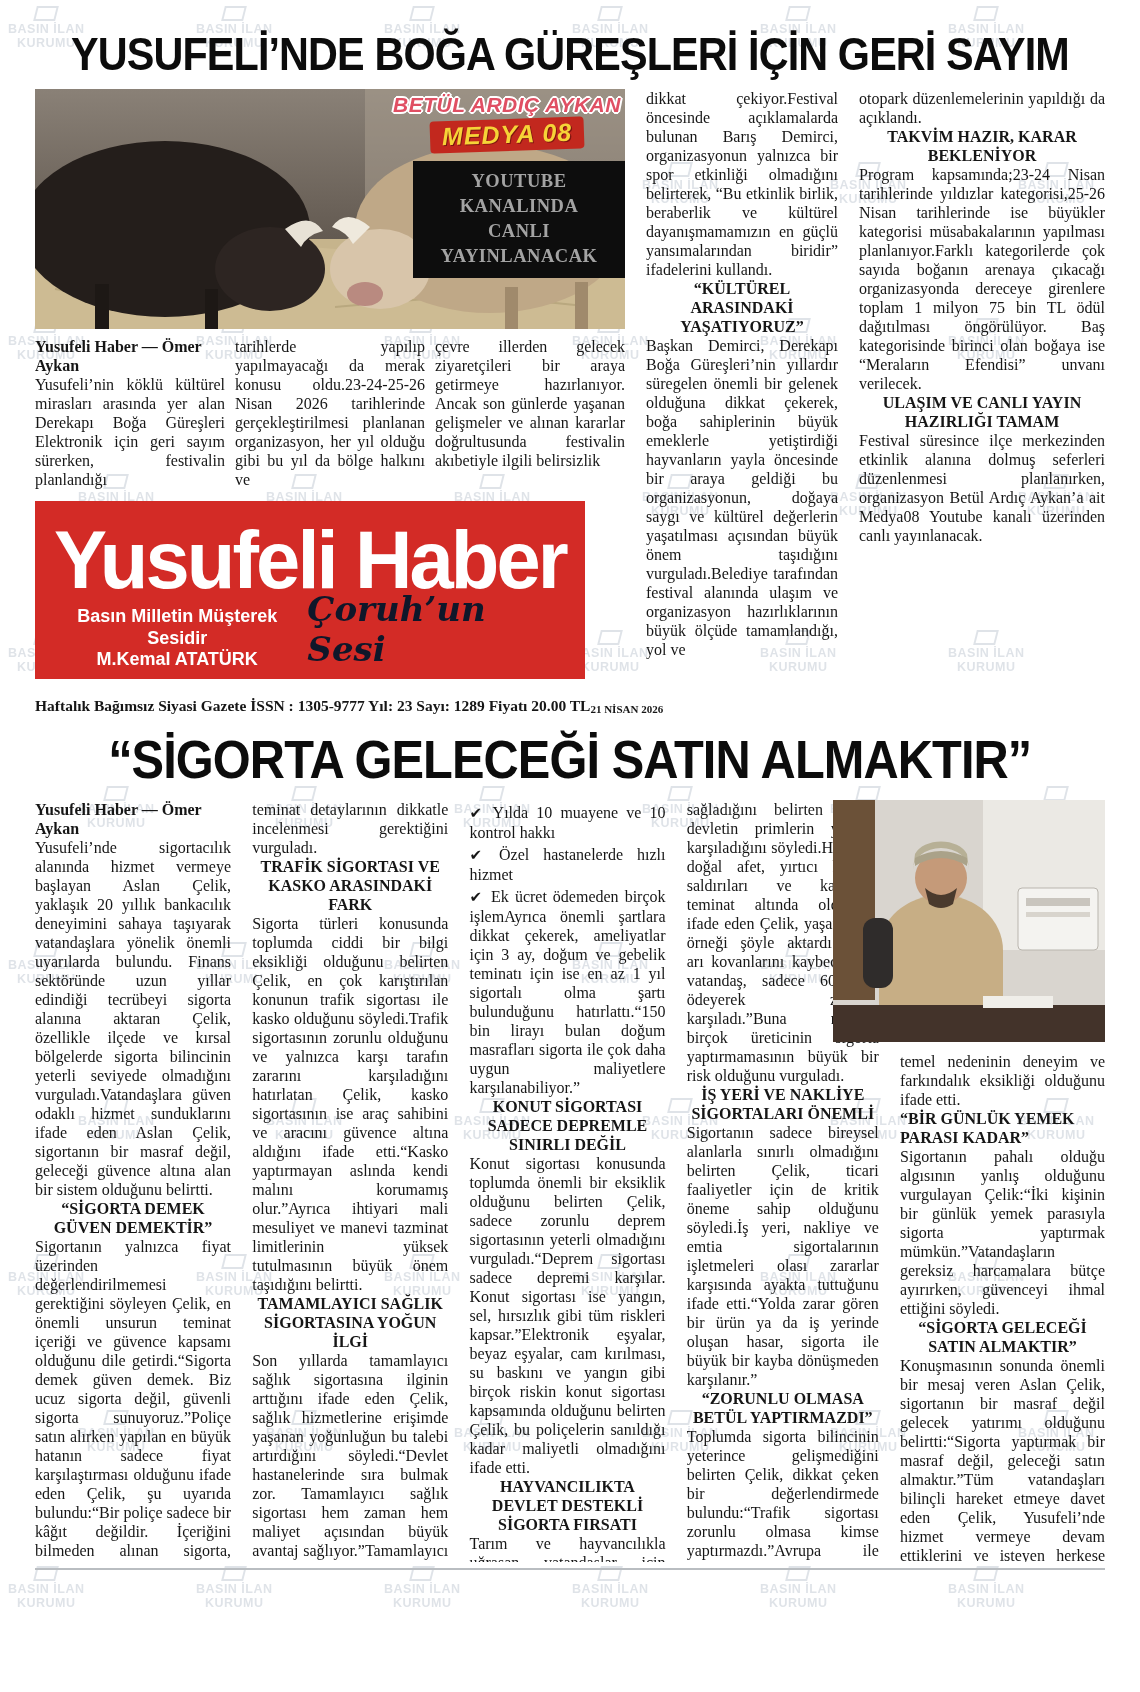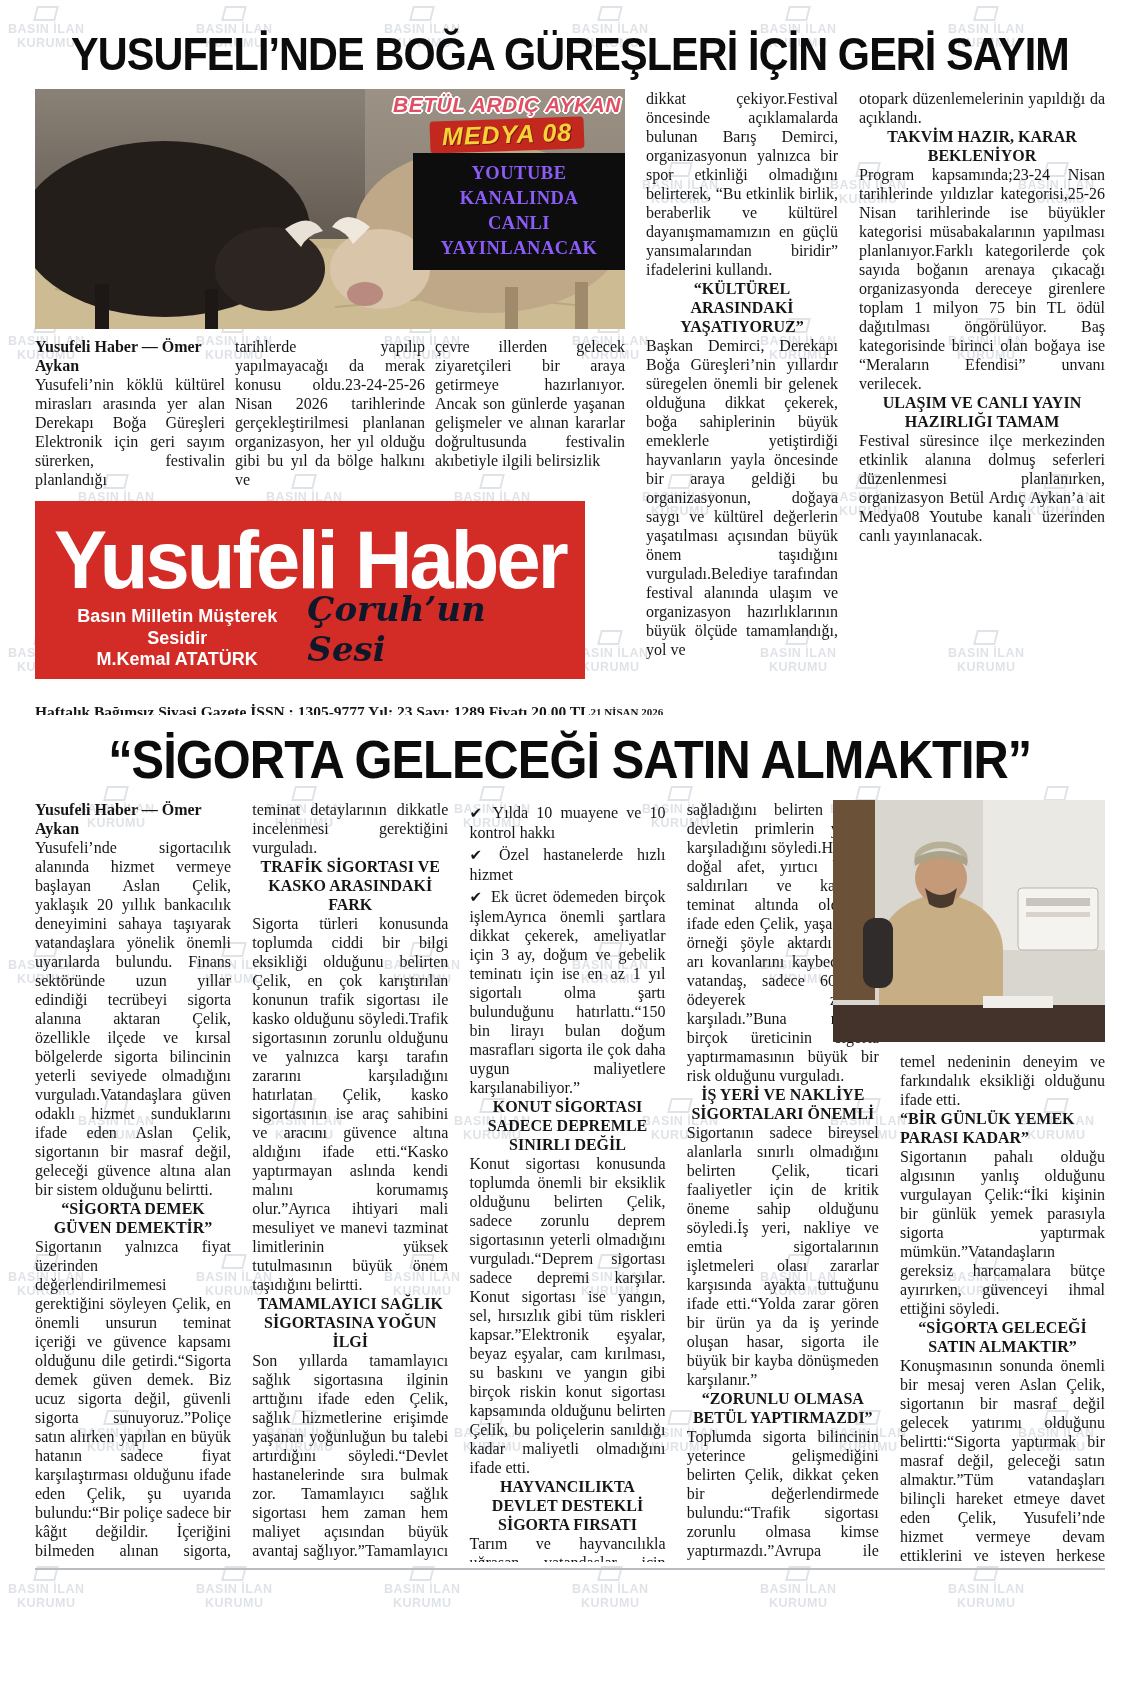--- a/index.html
+++ b/index.html
@@ -41,36 +41,36 @@
   
   .photo1 { position:relative; width:590px; height:240px; overflow:hidden; background:#4a423a; }
   .photo1 svg { display:block; }
   .credit { position:absolute; top:4px; right:2px; width:232px; text-align:center;
             font-family:"Liberation Sans",sans-serif;margin-left:36px; }
   .credit-name { font-size:21px; font-weight:bold; font-style:italic; color:#e04f63; letter-spacing:.5px;
     text-shadow:-2px 0 #fff, 2px 0 #fff, 0 -2px #fff, 0 2px #fff, -1px -1px #fff, 1px 1px #fff, -1px 1px #fff, 1px -1px #fff; }
   .credit-badge { display:inline-block; margin-top:2px; background:#c2281e; color:#f6d337;
     font-size:25px; font-weight:bold; font-style:italic; letter-spacing:1px; padding:1px 12px 2px 12px;
     border-radius:4px; transform:rotate(-2deg); text-shadow:1px 1px 0 #7e1510; }
-  .photo-banner { position:absolute; top:64px; right:0; width:212px; background:#0d0d0d;
-    color:#8b5cf6; text-align:center; padding:8px 4px 9px 4px; font-family:"Liberation Serif",serif;
+  .photo-banner { position:absolute; top:72px; right:0; width:212px; background:#0d0d0d;
+    color:#a3a3a3; text-align:center; padding:8px 4px 9px 4px; font-family:"Liberation Serif",serif;
     font-weight:bold; font-size:18.5px; line-height:1.35; letter-spacing:.5px; }
 
   
   .masthead { position:relative; margin-top:12px; width:550px; height:178px; background:#d32b26; }
   .mast-title { text-align:center; font-family:"Liberation Sans",sans-serif; font-weight:bold;
     color:#fff; font-size:82px; letter-spacing:-3px; line-height:118px; transform:scaleX(.97); }
   .mast-bottom { position:absolute; left:12px; right:14px; bottom:8px; display:flex;
     justify-content:space-between; align-items:flex-end; }
   .mast-motto { font-family:"Liberation Sans",sans-serif; font-weight:bold; font-size:18px;
     color:#fff; text-align:center; line-height:1.2; }
   .mast-slogan { font-family:"DejaVu Serif",serif; font-style:italic; font-weight:bold;
     font-size:34px; color:#0f172a; padding-bottom:2px; }
 
-  .infoline { width:590px; display:flex; align-items:center; margin-top:24px;
+  .infoline { width:590px; display:flex; align-items:flex-end; margin-top:18px;
     font-weight:bold; font-size:15.5px; white-space:nowrap; }
   .infodate { margin-left:auto; font-size:11px; padding-right:2px; }
 
   
   .article2 { position:relative; display:flex; justify-content:space-between; margin-top:10px;
               height:762px; overflow:hidden; }
   .a2-col1 { width:196px; } .a2-col2 { width:196px; } .a2-col3 { width:196px; }
   .a2-col4 { width:192px; } .a2-col5 { width:205px; padding-top:252px; }
   .photo2 { position:absolute; top:0; right:0; width:272px; height:242px; background:#dcd8d2; overflow:hidden; }
 

